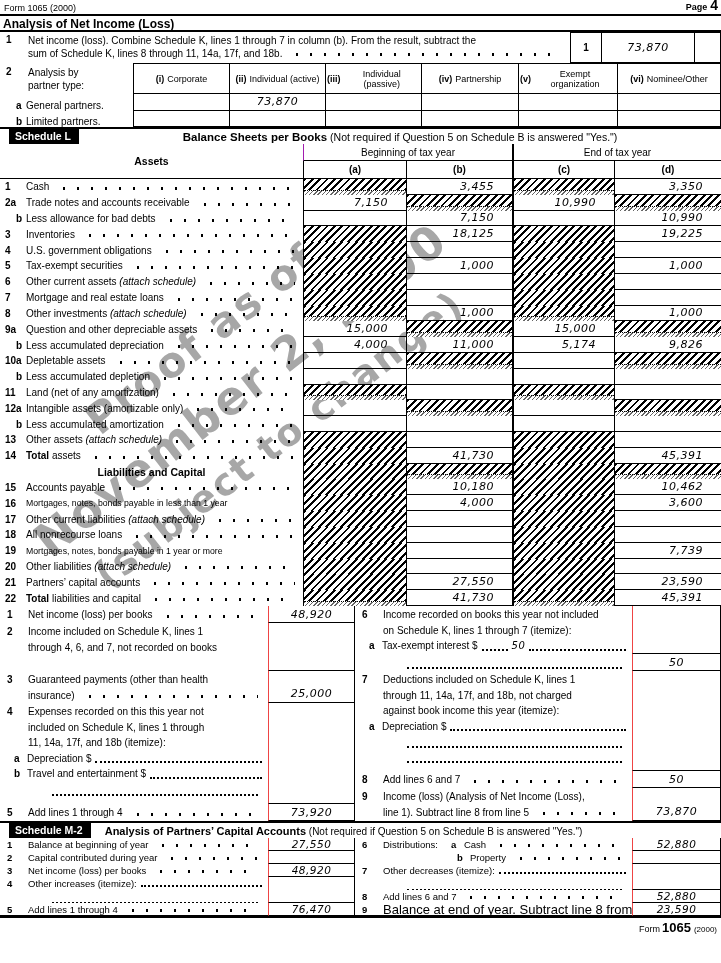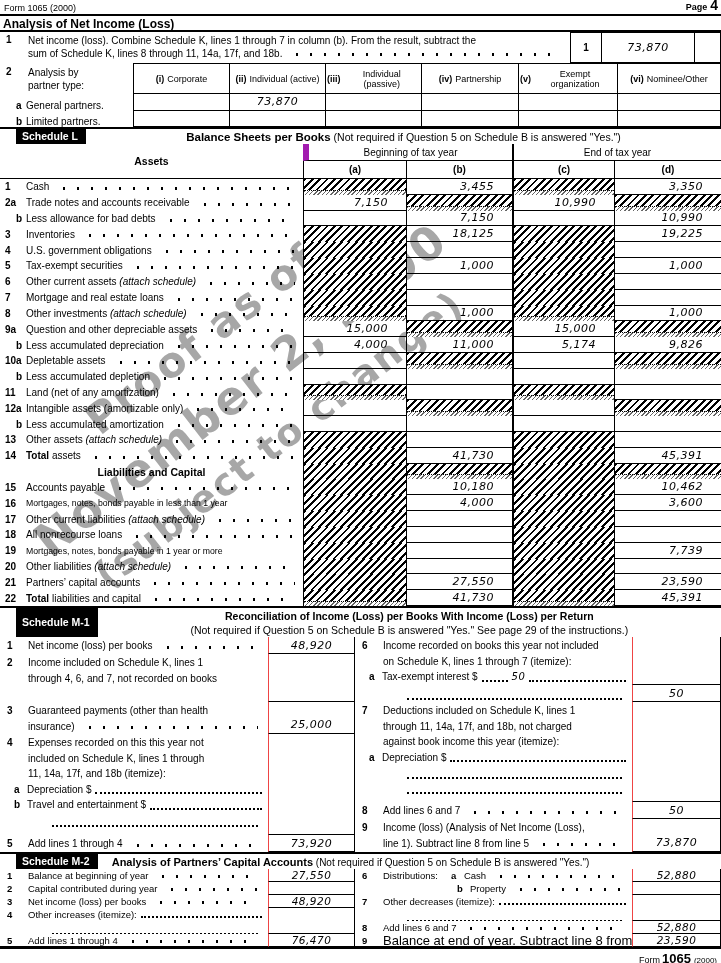--- a/index.html
+++ b/index.html
@@ -56,31 +56,31 @@
            font-size:9px; line-height:10px; padding:1px; }
   .pcell.lastcol { border-right:none; }
   .pcell.lastrow { border-bottom:none; }
   .pcell b { margin-right:3px; }
   
   .sbar { border-top:2px solid #000; display:flex; align-items:center; position:relative; }
   .sbar.l  { height:17px; border-bottom:0; }
   .sbar.m1 { height:31px; }
   .sbar.m2 { height:17px; }
   .badge { background:#000; color:#fff; font-weight:bold; font-size:10.5px;
-           padding:2px 8px 3px 6px; margin-left:16px; flex:none; align-self:stretch; display:flex; align-items:center; }
+           padding:2px 8px 3px 6px; margin-left:9px; flex:none; align-self:stretch; display:flex; align-items:center; }
   .sbtext { flex:1; text-align:center; font-size:10.5px; }
   .sbtext b { font-size:11.5px; }
   .sbtext2 { flex:1; text-align:center; font-size:10.5px; line-height:14px; display:flex; flex-direction:column; }
   .sbtext3 { flex:1; text-align:left; padding-left:14px; font-size:10px; }
   .sbtext3 b { font-size:11px; }
   
   .lheadwrap { position:relative; }
   .assets { position:absolute; left:0; top:11px; width:303px; text-align:center; font-weight:bold; font-size:10.5px; }
   .lhead1 { height:17px; display:grid; grid-template-columns:303px 209px 209px; }
-  .lh-g { border-left:6px solid #a21caf; border-bottom:1px solid #000; text-align:center; padding-top:3px; }
+  .lh-g { border-left:1px solid #a21caf; border-bottom:1px solid #000; text-align:center; padding-top:3px; }
   .lh-g.g2 { border-left:2px solid #000; }
   .lhead2 { height:17px; display:grid; grid-template-columns:303px 103px 106px 102px 107px; }
   .lh-c { border-left:1px solid #000; text-align:center; font-weight:bold; padding-top:3px; }
   .lh-c.cc { border-left:2px solid #000; }
   .lbody { height:428px; border-top:1px solid #000; display:grid; grid-template-rows:repeat(27,1fr); }
   .lrow { display:grid; grid-template-columns:303px 103px 106px 102px 107px; }
   .llabel { display:flex; align-items:center; padding-left:5px; overflow:hidden; }
   .llabel.center { justify-content:center; font-weight:bold; font-size:10.5px; padding-left:0; }
   .lnum { font-weight:bold; width:21px; flex:none; }
   .lnum.sub { padding-left:11px; }
@@ -559,27 +559,20 @@
         <div class="lc open">
           <span class="amt">41,730</span>
         </div>
         <div class="lc h cap cc"></div>
         <div class="lc open">
           <span class="amt">45,391</span>
         </div>
       </div>
     </div>
 
-  <div class="sbar m1">
-    <span class="badge">Schedule M-1</span>
-    <span class="sbtext2">
-        <b>Reconciliation of Income (Loss) per Books With Income (Loss) per Return</b>
-        <span>(Not required if Question 5 on Schedule B is answered "Yes." See page 29 of the instructions.)</span>
-      </span>
-  </div>
 
   <div class="mbody m1b">
     <div class="mside left" id="m1L">
         <div class="mband" style="height: 17px;">
           <div class="mtext">
             <span class="mnum">1</span>
             <div class="mlines">
               <div class="mline flex">
                 <span>Net income (loss) per books</span>
                 <span class="dots"></span>

